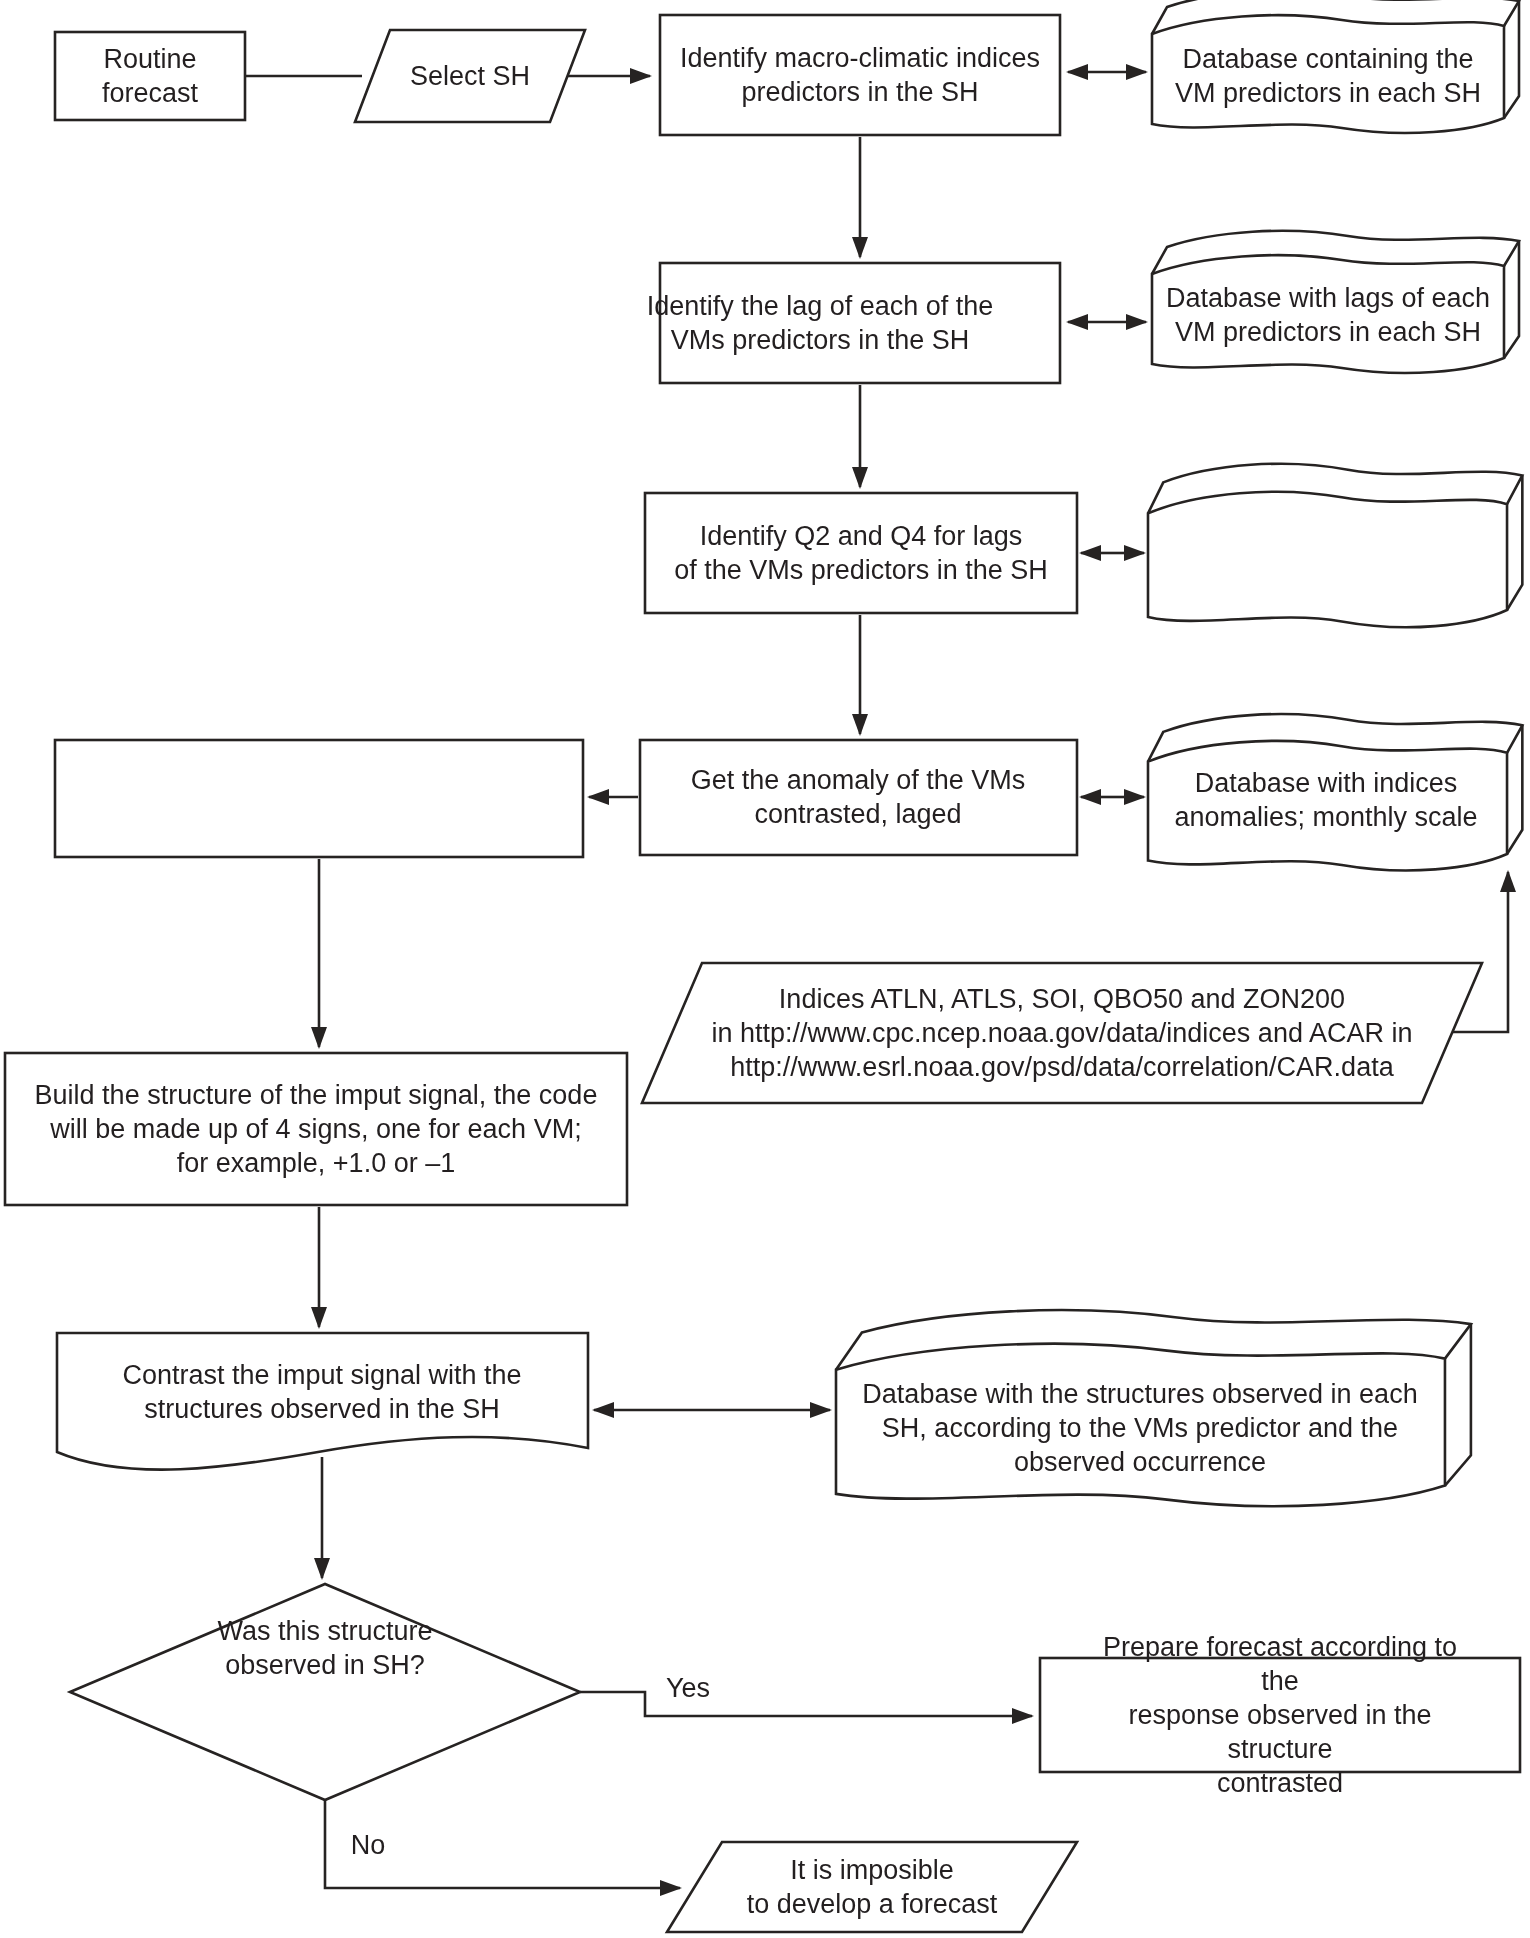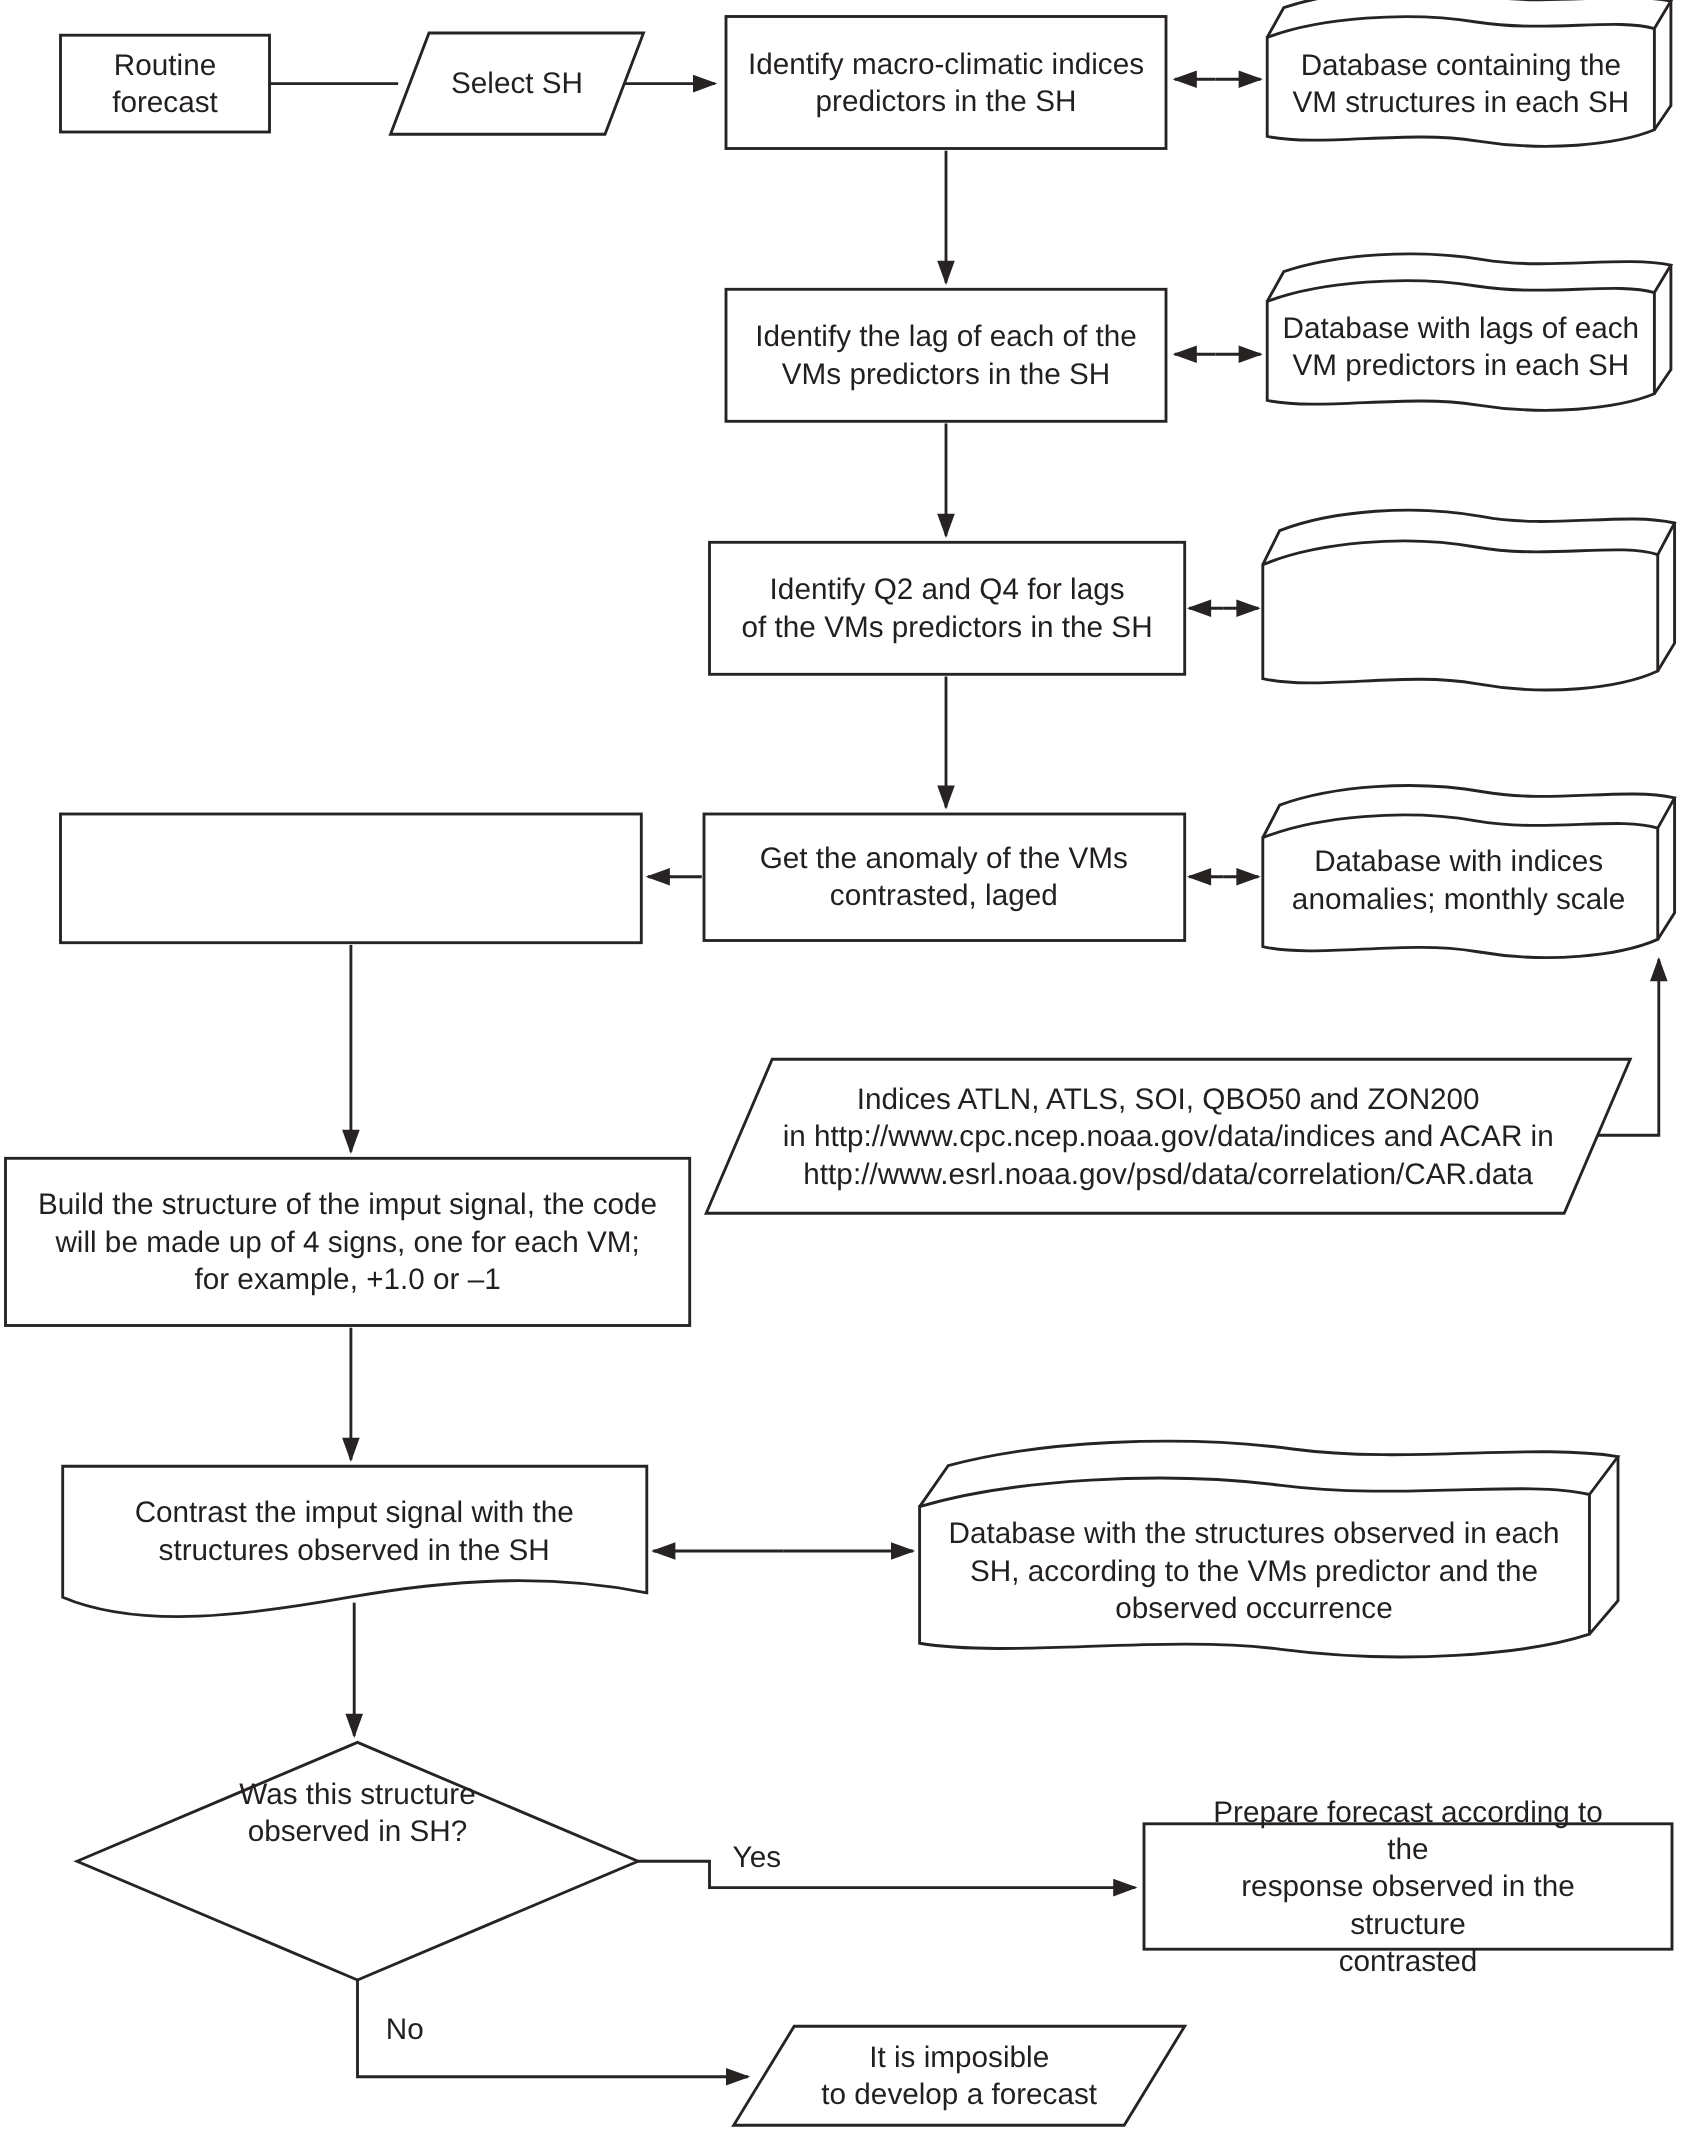--- a/index.html
+++ b/index.html
@@ -70,22 +70,22 @@
   <rect class="shape" x="1040" y="1658" width="480" height="114"></rect>
   <polygon class="shape" points="722,1842 1077,1842 1022,1932 667,1932"></polygon>
 </svg>
 
   <div class="lbl" style="left:150px;top:76px;width:180px">Routine
 forecast</div>
   <div class="lbl" style="left:470px;top:76px;width:200px">Select SH</div>
   <div class="lbl" style="left:860px;top:75px;width:392px">Identify macro-climatic indices
 predictors in the SH</div>
   <div class="lbl" style="left:1328px;top:76px;width:360px">Database containing the
-VM structures in each SH</div>
-  <div class="lbl" style="left:860px;top:323px;width:392px">Identify the lag of each of the
+VM predictors in each SH</div>
+  <div class="lbl" style="left:820px;top:323px;width:392px">Identify the lag of each of the
 VMs predictors in the SH</div>
   <div class="lbl" style="left:1328px;top:315px;width:372px">Database with lags of each
 VM predictors in each SH</div>
   <div class="lbl" style="left:861px;top:553px;width:424px">Identify Q2 and Q4 for lags
 of the VMs predictors in the SH</div>
   <div class="lbl" style="left:858px;top:797px;width:424px">Get the anomaly of the VMs
 contrasted, laged</div>
   <div class="lbl" style="left:1326px;top:800px;width:372px">Database with indices
 anomalies; monthly scale</div>
   <div class="lbl" style="left:1062px;top:1033px;width:770px">Indices ATLN, ATLS, SOI, QBO50 and ZON200

